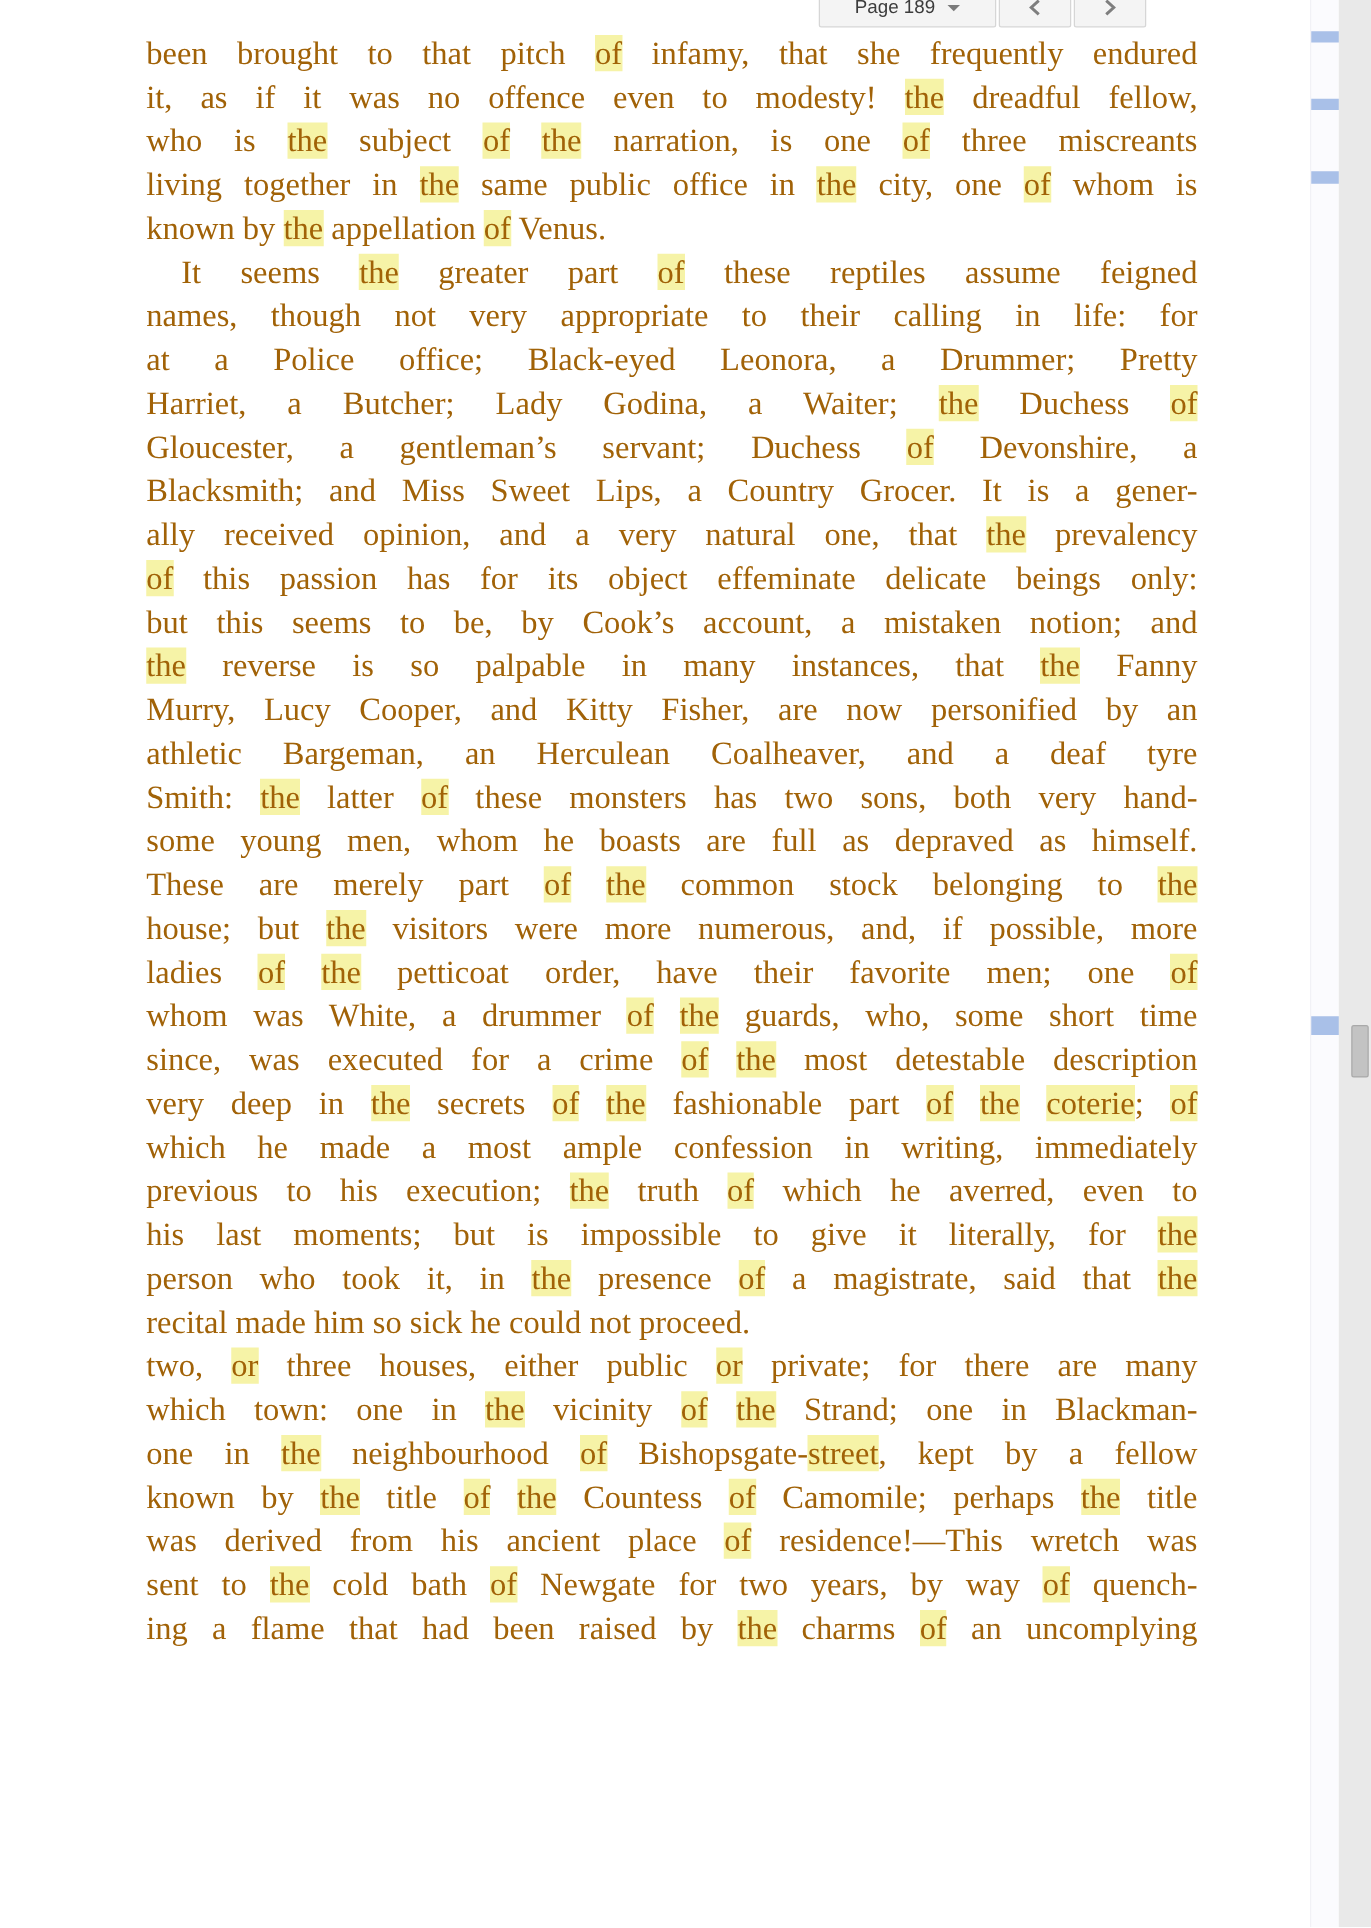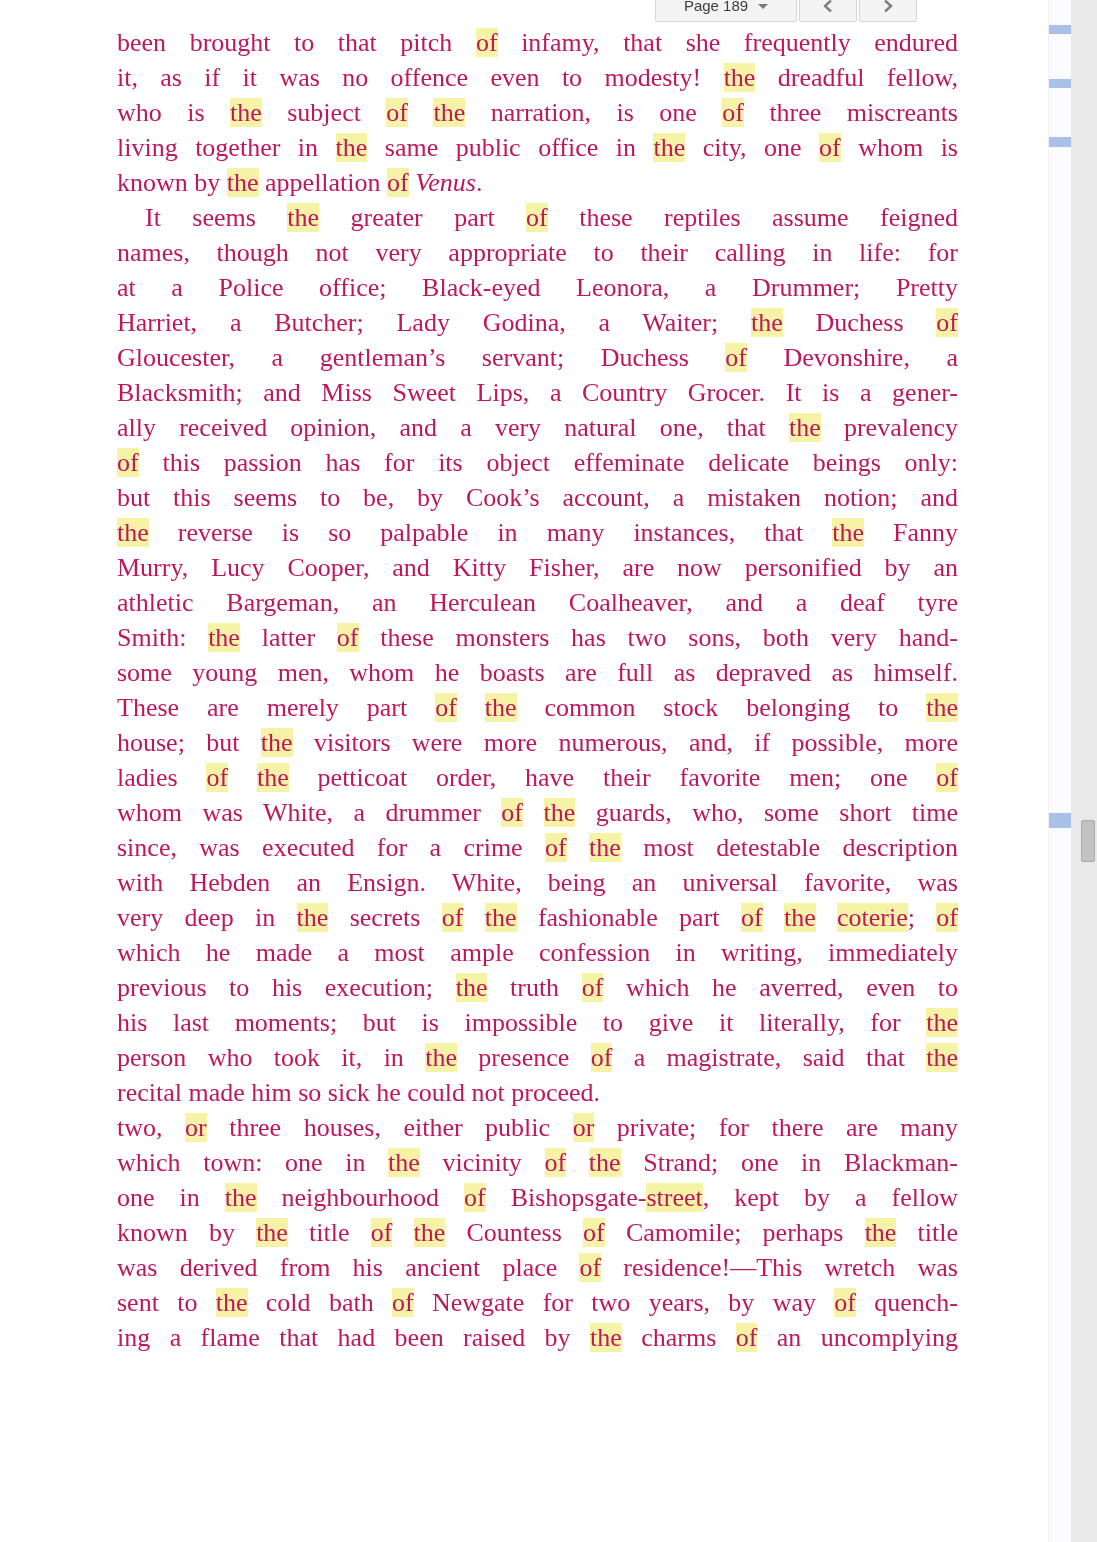--- a/index.html
+++ b/index.html
@@ -17,30 +17,30 @@
     display:flex; align-items:center; justify-content:center; box-sizing:border-box;
     color:#3c3c3c; cursor:pointer;
   }
   .page-btn { width:142px; gap:10px; font-size:15px; }
   .caret { width:0; height:0; border-left:5px solid transparent; border-right:5px solid transparent;
            border-top:5px solid #7a7a7a; margin-top:2px; }
   .nav-btn { width:58px; }
   .nav-btn svg { display:block; }
 
   
-  .page-text { position:absolute; left:117px; top:25px; width:841px; color:#be185d; }
+  .page-text { position:absolute; left:117px; top:25px; width:841px; color:#a16207; }
   .line {
     height:35px; line-height:35px; font-size:26px;
     text-align:justify; text-align-last:justify; text-justify:inter-word;
     white-space:normal; overflow:visible;
   }
   .line.nojust { text-align:left; text-align-last:left; }
   .line.ind { text-indent:28px; }
   .hl { background:var(--hl-color,#f6f3a7); }
-  .it { font-style:italic; }
+  .it { }
 
   
   .minimap { position:absolute; left:1048px; top:0; width:23px; height:1542px;
              background:#fbfbfe; border-left:1px solid #f1f1f6; box-sizing:border-box; }
   .mm-marker { position:absolute; left:0; width:23px; background:var(--marker-color,#a9c0e8); }
 
   
   .scroll-track { position:absolute; left:1071px; top:0; width:26px; height:1542px; background:#e9e9e9; }
   .scroll-thumb { position:absolute; left:10px; width:14px; background:#c3c3c3;
                   border:1px solid #a9a9a9; border-radius:2px; box-sizing:border-box; }
@@ -89,21 +89,20 @@
       <div class="line"><span class="hl">the</span><span> reverse is so palpable in many instances, that </span><span class="hl">the</span><span> Fanny</span></div>
       <div class="line"><span>Murry, Lucy Cooper, and Kitty Fisher, are now personified by an</span></div>
       <div class="line"><span>athletic Bargeman, an Herculean Coalheaver, and a deaf tyre</span></div>
       <div class="line"><span>Smith: </span><span class="hl">the</span><span> latter </span><span class="hl">of</span><span> these monsters has two sons, both very hand-</span></div>
       <div class="line"><span>some young men, whom he boasts are full as depraved as himself.</span></div>
       <div class="line"><span>These are merely part </span><span class="hl">of</span><span> </span><span class="hl">the</span><span> common stock belonging to </span><span class="hl">the</span></div>
       <div class="line"><span>house; but </span><span class="hl">the</span><span> visitors were more numerous, and, if possible, more</span></div>
       <div class="line"><span>ladies </span><span class="hl">of</span><span> </span><span class="hl">the</span><span> petticoat order, have their favorite men; one </span><span class="hl">of</span></div>
       <div class="line"><span>whom was White, a drummer </span><span class="hl">of</span><span> </span><span class="hl">the</span><span> guards, who, some short time</span></div>
       <div class="line"><span>since, was executed for a crime </span><span class="hl">of</span><span> </span><span class="hl">the</span><span> most detestable description</span></div>
-      <div class="line"><span>with Hebden an Ensign. White, being an universal favorite, was</span></div>
       <div class="line"><span>very deep in </span><span class="hl">the</span><span> secrets </span><span class="hl">of</span><span> </span><span class="hl">the</span><span> fashionable part </span><span class="hl">of</span><span> </span><span class="hl">the</span><span> </span><span class="hl">coterie</span><span>; </span><span class="hl">of</span></div>
       <div class="line"><span>which he made a most ample confession in writing, immediately</span></div>
       <div class="line"><span>previous to his execution; </span><span class="hl">the</span><span> truth </span><span class="hl">of</span><span> which he averred, even to</span></div>
       <div class="line"><span>his last moments; but is impossible to give it literally, for </span><span class="hl">the</span></div>
       <div class="line"><span>person who took it, in </span><span class="hl">the</span><span> presence </span><span class="hl">of</span><span> a magistrate, said that </span><span class="hl">the</span></div>
       <div class="line nojust"><span>recital made him so sick he could not proceed.</span></div>
       <div class="line"><span>two, </span><span class="hl">or</span><span> three houses, either public </span><span class="hl">or</span><span> private; for there are many</span></div>
       <div class="line"><span>which town: one in </span><span class="hl">the</span><span> vicinity </span><span class="hl">of</span><span> </span><span class="hl">the</span><span> Strand; one in Blackman-</span></div>
       <div class="line"><span>one in </span><span class="hl">the</span><span> neighbourhood </span><span class="hl">of</span><span> Bishopsgate-</span><span class="hl">street</span><span>, kept by a fellow</span></div>
       <div class="line"><span>known by </span><span class="hl">the</span><span> title </span><span class="hl">of</span><span> </span><span class="hl">the</span><span> Countess </span><span class="hl">of</span><span> Camomile; perhaps </span><span class="hl">the</span><span> title</span></div>

